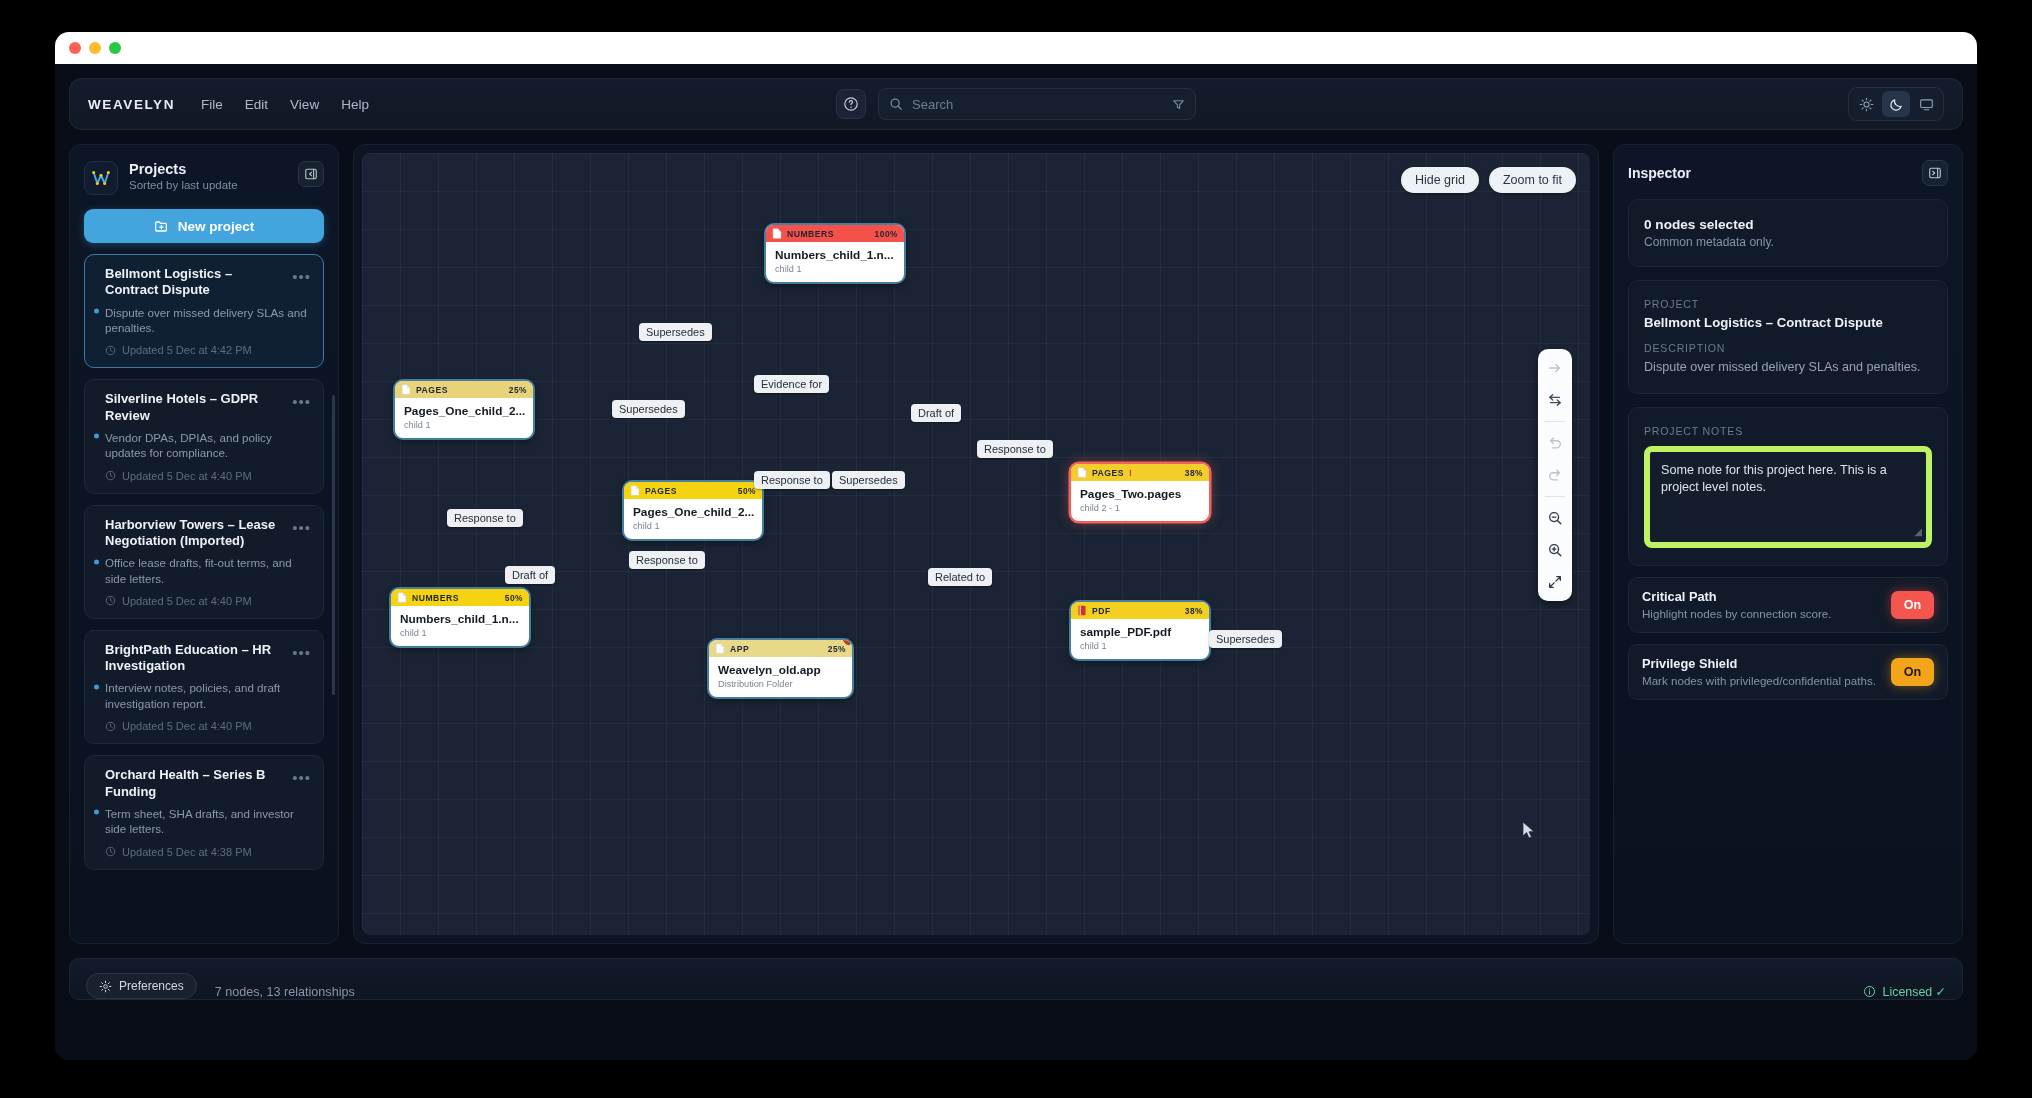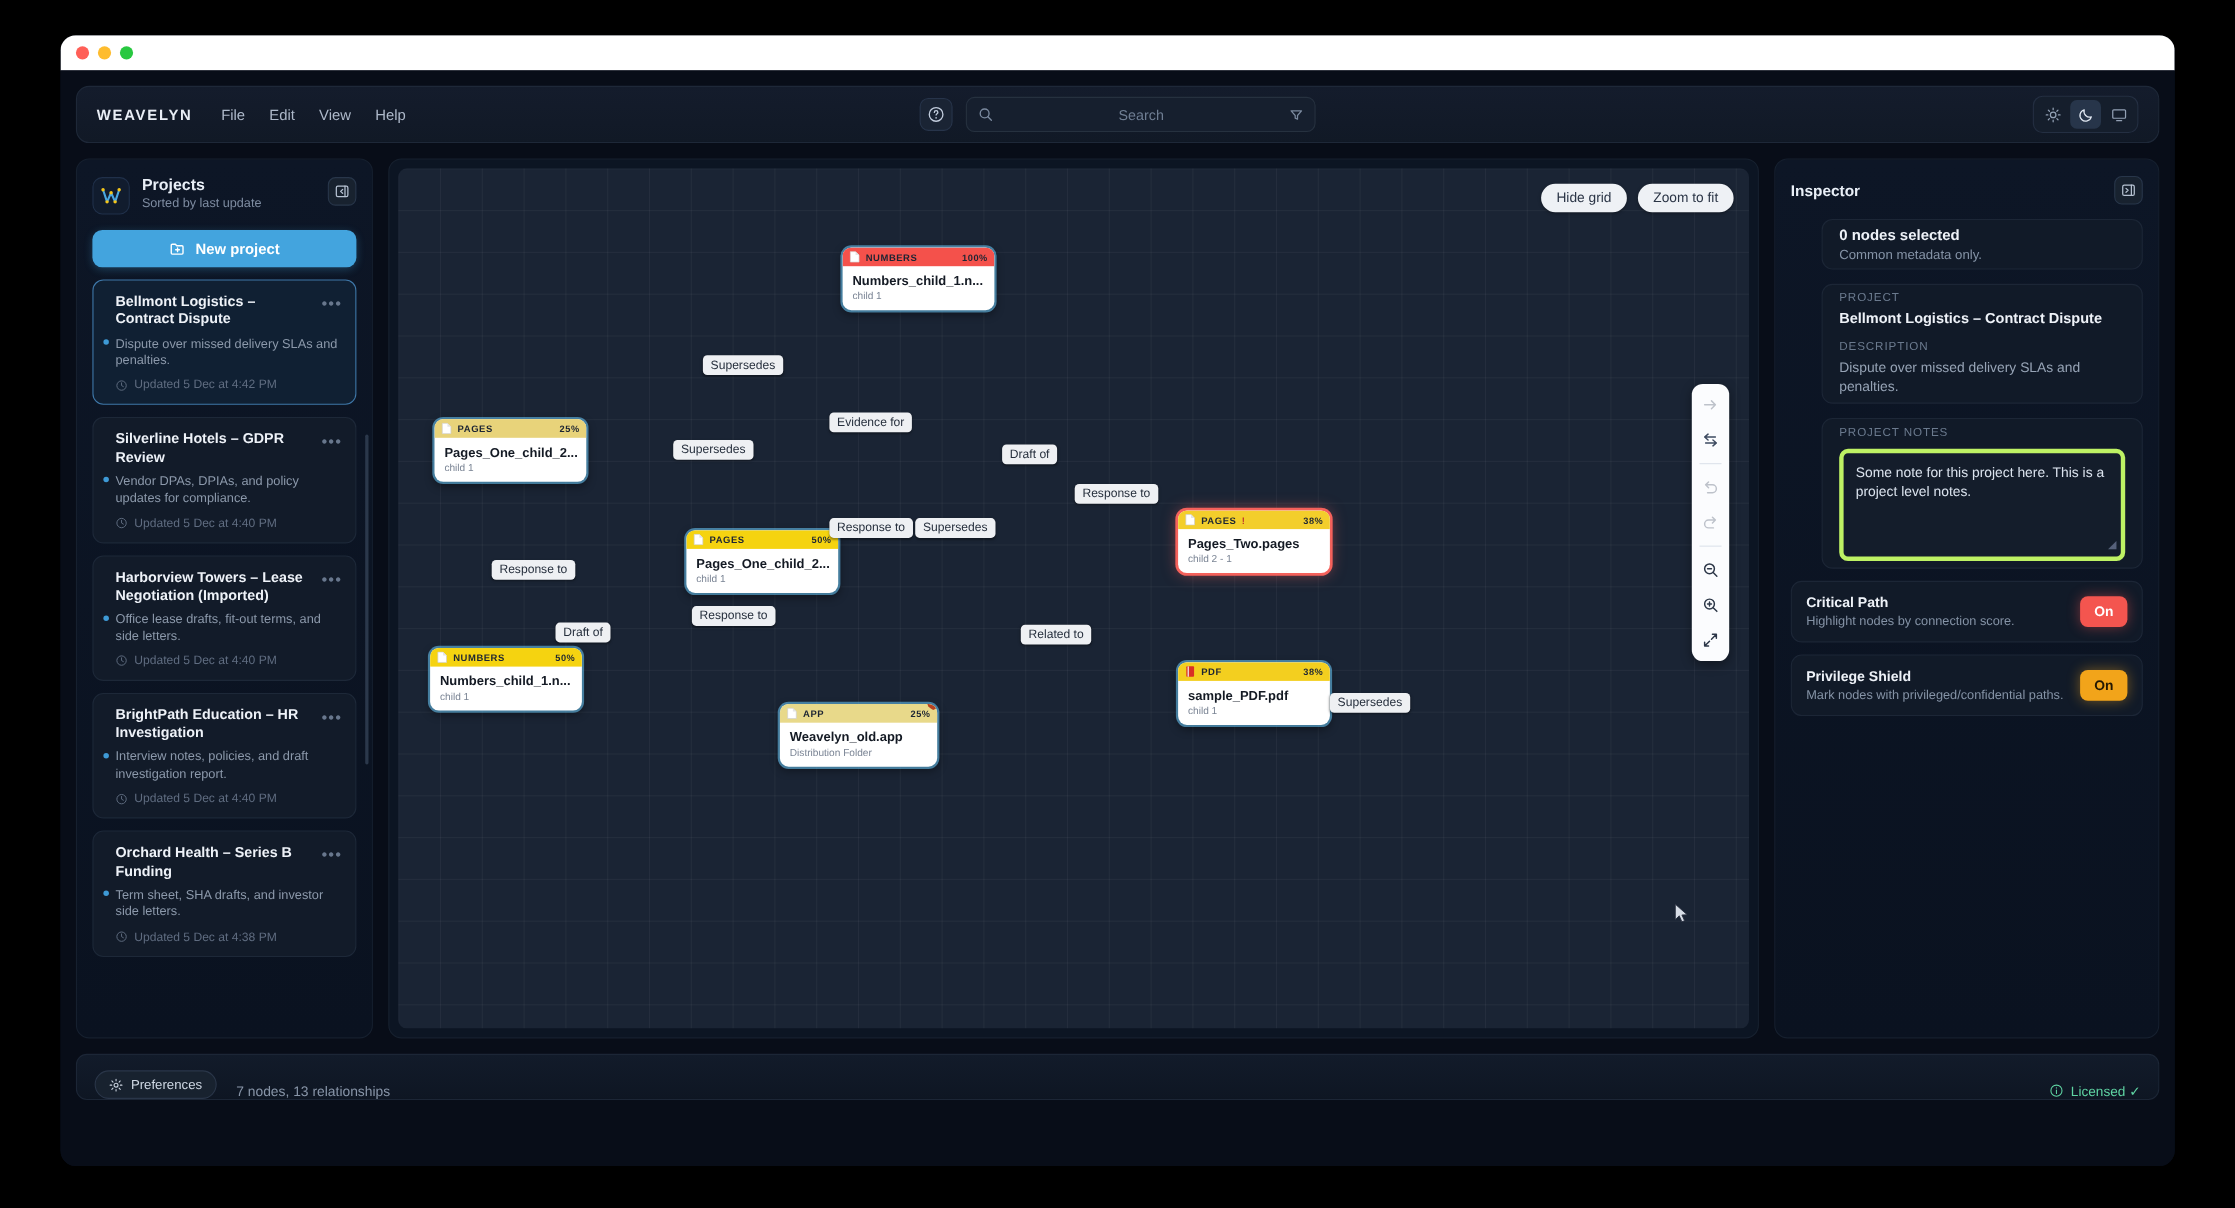--- a/index.html
+++ b/index.html
@@ -40,21 +40,20 @@
 
   
   #menubar {
     height: 52px;
     background: linear-gradient(180deg,#141c2c,#111926);
     border: 1px solid #1e2838;
     border-radius: 12px;
     display: flex; align-items: center;
     padding: 0 18px;
     position: relative;
-    text-align: center;
   }
   #brand {
     font-size: 13.5px; font-weight: bold; color: #e8edf5;
     letter-spacing: 1.6px; margin-right: 26px;
   }
   .menu-item {
     font-size: 13.5px; color: #aeb9ca; margin-right: 22px; cursor: default;
   }
 
   #center-tools {
@@ -253,32 +252,32 @@
   #insp-head { display: flex; align-items: center; text-align: center; }
   #insp-title { font-size: 14px; font-weight: bold; color: #e9eff7; }
   #insp-collapse {
     margin-left: auto; width: 26px; height: 26px; border-radius: 7px;
     background: #18222f; border: 1px solid #28364a;
     display: flex; align-items: center; justify-content: center;
   }
   .insp-card {
     margin-top: 13px;
     background: #111a28; border: 1px solid #1c2636;
-    border-radius: 10px; padding: 6px 15px; margin-left: 28px;
+    border-radius: 10px; padding: 17px 15px;
   }
   .insp-big { font-size: 13.6px; font-weight: bold; color: #eef2f8; }
   .insp-small { font-size: 12px; color: #8593a6; margin-top: 3px; }
   .insp-label {
     font-size: 10.6px; color: #6b7a8e; letter-spacing: .8px;
   }
   .insp-value { font-size: 13.2px; font-weight: bold; color: #eef2f8; margin-top: 5px; }
   .insp-desc { font-size: 12.6px; color: #96a3b5; margin-top: 5px; line-height: 1.35; }
   #notes-box {
     margin-top: 9px;
-    background: #141d2b; border: 4px solid #bef264;
+    background: #141d2b; border: 6px solid #bef264;
     border-radius: 8px;
     height: 102px;
     padding: 10px 11px;
     font-size: 12.6px; color: #dbe3ee; line-height: 1.38;
     position: relative;
   }
   #notes-grip {
     position: absolute; right: 4px; bottom: 3px;
     color: #56617a; font-size: 10px;
   }

